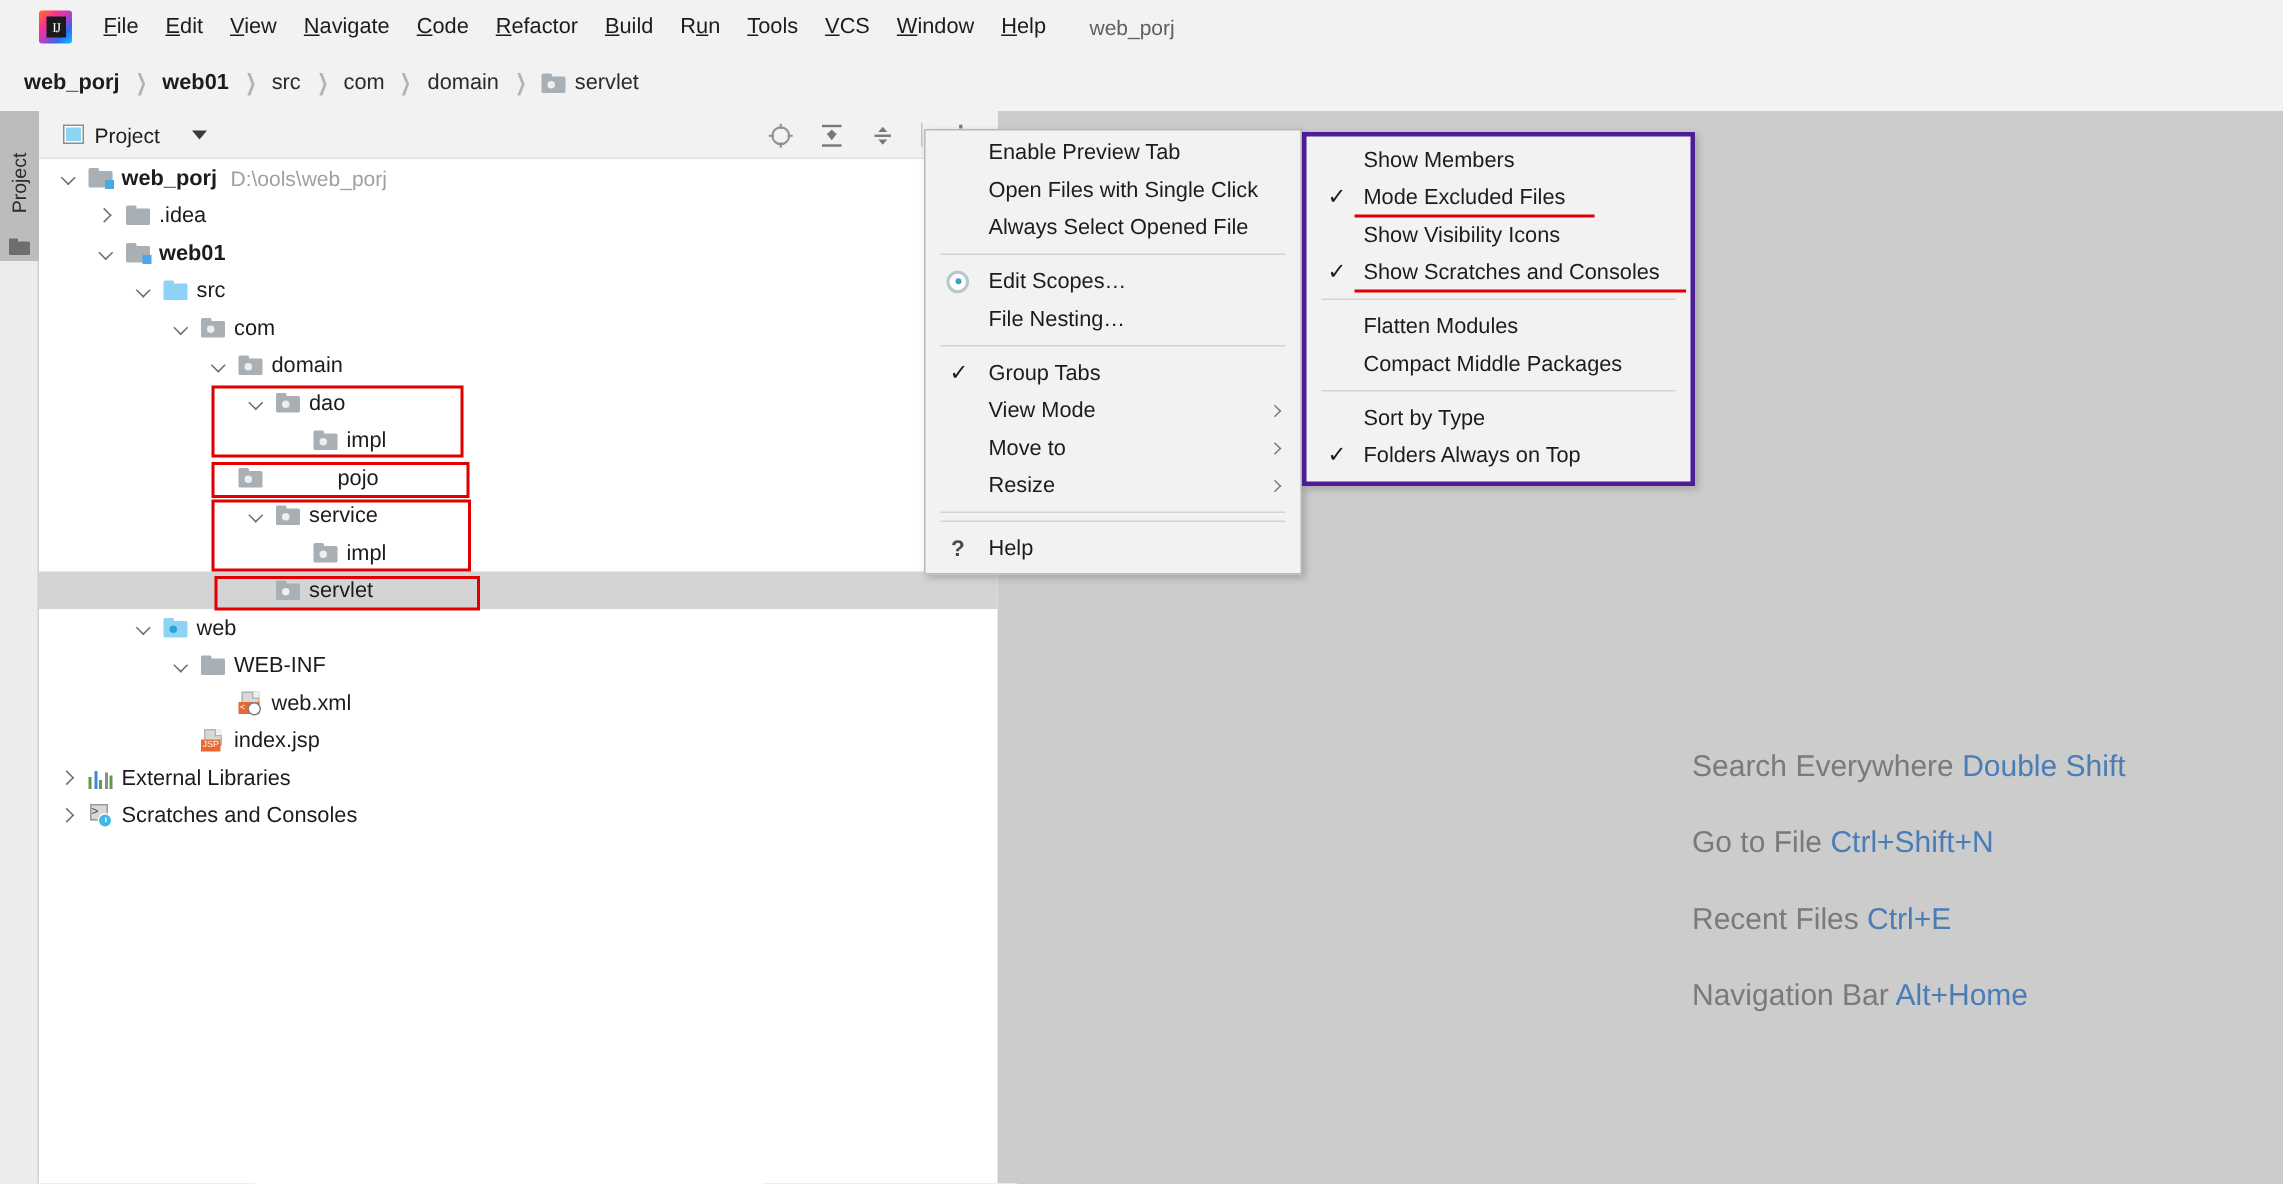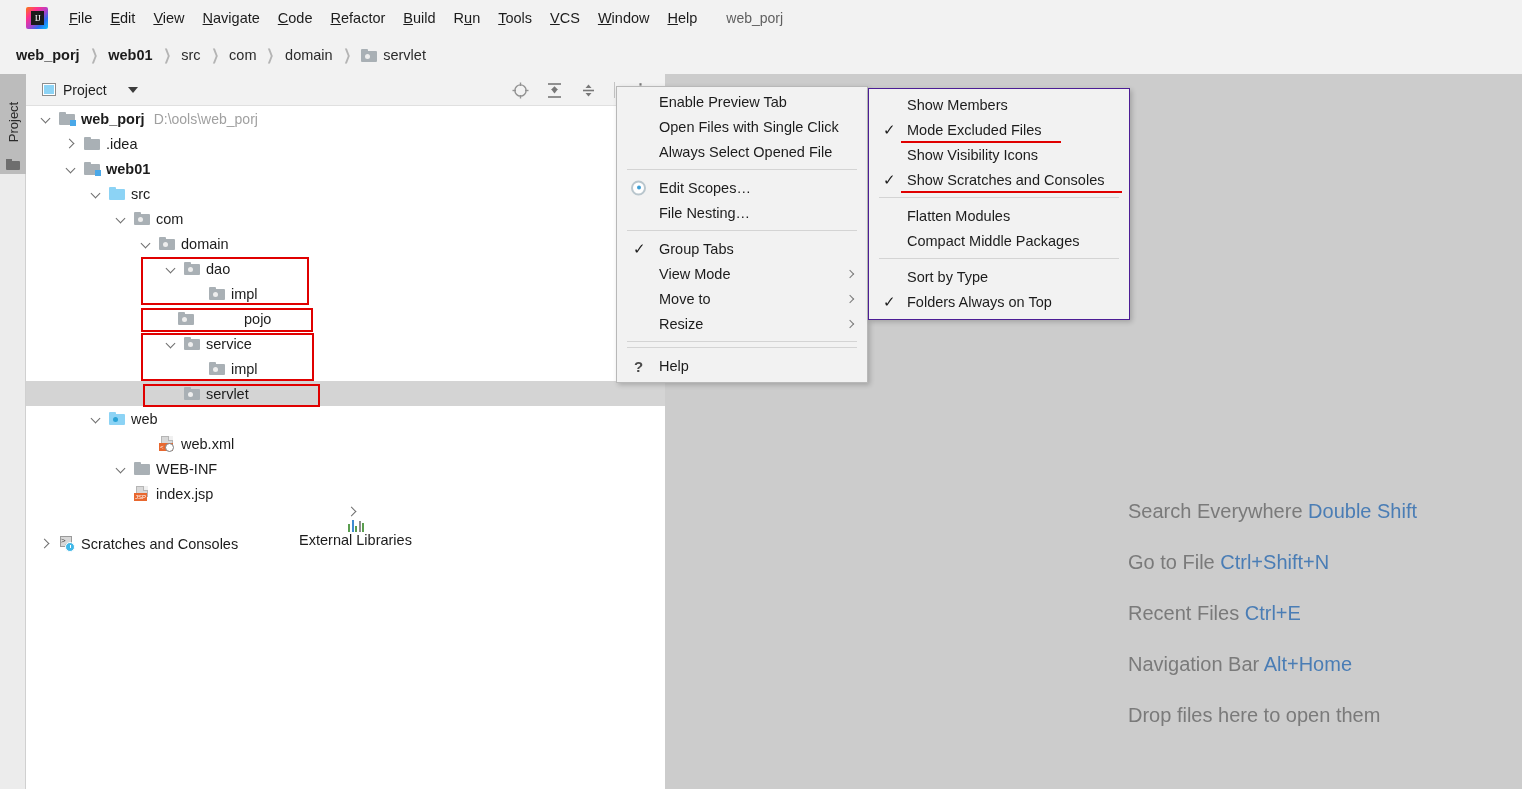--- a/index.html
+++ b/index.html
@@ -249,21 +249,21 @@
   }
   .mi .radio::after {
     content:""; position:absolute; left: 3.5px; top: 3.5px;
     width: 4px; height: 4px; border-radius: 50%; background: #3d9fd6;
   }
   .msep { height: 1px; background: #d4d4d4; margin: 5px 10px 5px 10px; }
 
   
   .submenu {
     position: absolute; left: 868px; top: 88px; width: 262px;
-    background: #f2f2f2; border: 1px solid #4c1d95;
+    background: #f2f2f2; border: 3px solid #4c1d95;
     box-shadow: 2px 2px 5px rgba(0,0,0,0.20);
     padding: 3px 0 5px 0;
   }
   .submenu .mi { padding-left: 38px; }
   .submenu .mi .check { left: 14px; }
   .uline {
     position: absolute; height: 2.5px; background: #e00000;
   }
 
   
@@ -479,21 +479,21 @@
           <span class="arrow none"></span>
           <span style="margin-left: 7px; display: inline-flex;">
             <span class="fold pkg">
               <span class="tab"></span>
               <span class="body"></span>
               <span class="dot"></span>
             </span>
           </span>
           <span class="lbl">impl</span>
         </div>
-        <div class="row" style="padding-left: 89px; gap: 44px;">
+        <div class="row" style="padding-left: 70px; gap: 44px;">
           <span class="arrow none"></span>
           <span style="margin-left: 7px; display: inline-flex;">
             <span class="fold pkg">
               <span class="tab"></span>
               <span class="body"></span>
               <span class="dot"></span>
             </span>
           </span>
           <span class="lbl">pojo</span>
         </div>
@@ -533,55 +533,55 @@
         <div class="row" style="padding-left: 64px;">
           <span class="arrow down"></span>
           <span style="margin-left: 7px; display: inline-flex;">
             <span class="fold web">
               <span class="tab"></span>
               <span class="body"></span>
               <span class="dot"></span>
             </span>
           </span>
           <span class="lbl">web</span>
+        </div>
+        <div class="row" style="padding-left: 89px;">
+          <span class="arrow down"></span>
+          <span style="margin-left: 7px; display: inline-flex;">
+            <span class="fold plain">
+              <span class="tab"></span>
+              <span class="body"></span>
+            </span>
+          </span>
+          <span class="lbl">WEB-INF</span>
         </div>
         <div class="row" style="padding-left: 114px;">
           <span class="arrow none"></span>
           <span style="margin-left: 7px; display: inline-flex;">
             <span class="fileicon">
               <span class="sheet"></span>
               <span class="corner"></span>
               <span class="xmltag">&lt;</span>
               <span class="globe"></span>
             </span>
           </span>
           <span class="lbl">web.xml</span>
         </div>
         <div class="row" style="padding-left: 89px;">
-          <span class="arrow down"></span>
-          <span style="margin-left: 7px; display: inline-flex;">
-            <span class="fold plain">
-              <span class="tab"></span>
-              <span class="body"></span>
-            </span>
-          </span>
-          <span class="lbl">WEB-INF</span>
-        </div>
-        <div class="row" style="padding-left: 89px;">
           <span class="arrow none"></span>
           <span style="margin-left: 7px; display: inline-flex;">
             <span class="fileicon">
               <span class="sheet"></span>
               <span class="corner"></span>
               <span class="tag">JSP</span>
             </span>
           </span>
           <span class="lbl">index.jsp</span>
         </div>
-        <div class="row" style="padding-left: 14px; flex-direction: column;">
+        <div class="row" style="padding-left: 14px;">
           <span class="arrow right"></span>
           <span style="margin-left: 7px; display: inline-flex;">
             <span class="libicon">
               <i style="height:8px;background:#5a9e4f"></i>
               <i style="height:12px;background:#3f8bd1"></i>
               <i style="height:6px;background:#5a9e4f"></i>
               <i style="height:11px;background:#8c8c8c"></i>
               <i style="height:9px;background:#5a9e4f"></i>
             </span>
           </span>
@@ -678,20 +678,19 @@
         <span class="check">✓</span>
         <span style="position: relative;">Folders Always on Top</span>
       </div>
     </div>
 
   <div class="watermark" id="watermark-host">
       <div class="wline"><span>Search Everywhere</span> <span class="key">Double Shift</span></div>
       <div class="wline"><span>Go to File</span> <span class="key">Ctrl+Shift+N</span></div>
       <div class="wline"><span>Recent Files</span> <span class="key">Ctrl+E</span></div>
       <div class="wline"><span>Navigation Bar</span> <span class="key">Alt+Home</span></div>
-      <div class="wline"><span>Drop files here to open them</span></div>
     </div>
 
 <div class="redbox" style="left: 141px; top: 257px; width: 168px; height: 48px; border-color: rgb(224, 0, 0);"></div>
     <div class="redbox" style="left: 141px; top: 308px; width: 172px; height: 24px; border-color: rgb(224, 0, 0);"></div>
     <div class="redbox" style="left: 141px; top: 333px; width: 173px; height: 48px; border-color: rgb(224, 0, 0);"></div>
     <div class="redbox" style="left: 143px; top: 384px; width: 177px; height: 23px; border-color: rgb(224, 0, 0);"></div>
   </div>
 
 </body></html>

